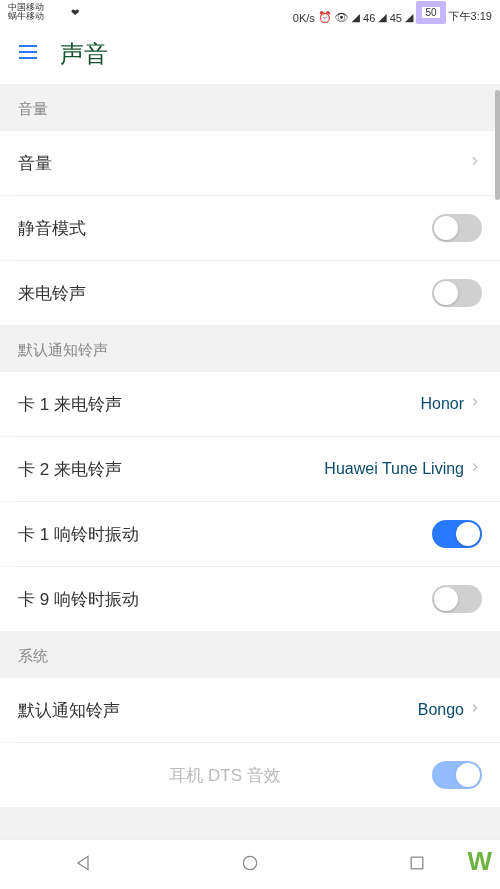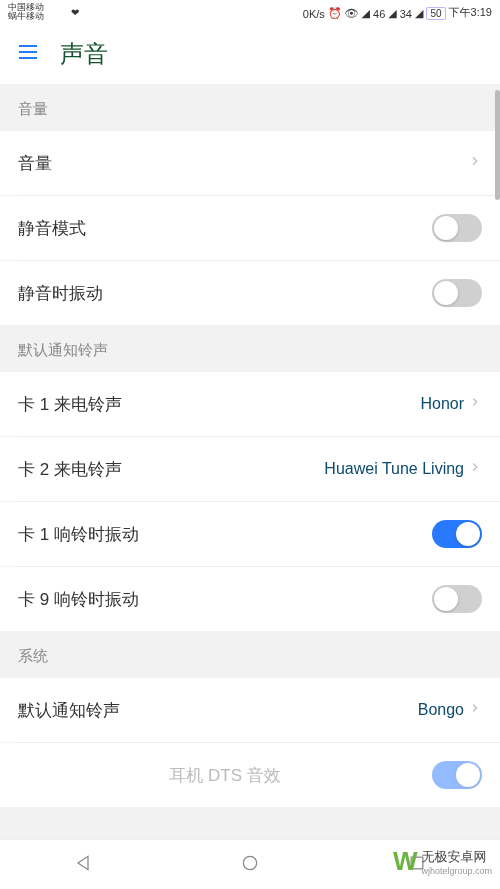--- a/index.html
+++ b/index.html
@@ -72,40 +72,40 @@
       border-top: 1px solid #eee;
     }
     .nav-bar svg { width: 20px; height: 20px; stroke: #888; fill: none; }
     .watermark {
       position: absolute; bottom: 12px; right: 8px;
       display: flex; align-items: center; gap: 4px;
       font-size: 13px; color: #444;
     }
     .watermark-sub { font-size: 9px; color: #999; }
     .watermark-logo { font-size: 26px; font-weight: 900; color: #6db33f; }
-    .battery { border: 1px solid #c4b5fd; border-radius: 2px; padding: 0 3px; font-size: 10px; }
+    .battery { border: 6px solid #c4b5fd; border-radius: 2px; padding: 0 3px; font-size: 10px; }
     .scroll { position: absolute; right: 0; top: 90px; width: 5px; height: 110px; background: #bbb; border-radius: 3px; }
   </style>
 </head>
 <body>
 
 <div class="status-bar">
   <div class="status-left">
     <span>中国移动</span>
     <span>蜗牛移动</span>
   </div>
   <span style="margin-left:4px;">❤</span>
   <div class="status-right">
     <span>0K/s</span>
     <span>⏰</span>
     <span>👁</span>
     <span>◢</span>
     <span>46</span>
     <span>◢</span>
-    <span>34</span>
+    <span>45</span>
     <span>◢</span>
     <span class="battery">50</span>
     <span>下午3:19</span>
   </div>
 </div>
 
 <div class="header">
   <span class="menu-icon">
     <svg viewBox="0 0 24 24" fill="none" stroke-width="2">
         <line x1="3" y1="6" x2="21" y2="6"></line>
@@ -130,21 +130,21 @@
 
 <div class="row">
   <span class="row-label">静音模式</span>
   <div class="toggle">
       <div class="toggle-knob"></div>
     </div>
 </div>
 <div class="divider"></div>
 
 <div class="row">
-  <span class="row-label">静音时振动</span>
+  <span class="row-label">来电铃声</span>
   <div class="toggle">
       <div class="toggle-knob"></div>
     </div>
 </div>
 
 <div class="section-header">默认通知铃声</div>
 
 <div class="row">
   <span class="row-label">卡 1 来电铃声</span>
   <span class="row-value">Honor</span>
@@ -203,17 +203,13 @@
   <span><svg viewBox="0 0 24 24" stroke-width="1.5">
         <circle cx="12" cy="12" r="8"></circle>
       </svg></span>
   <span><svg viewBox="0 0 24 24" stroke-width="1.5">
         <rect x="5" y="5" width="14" height="14"></rect>
       </svg></span>
 </div>
 
 <div class="watermark">
   <span class="watermark-logo">W</span>
-  <div>
-    <div>无极安卓网</div>
-    <div class="watermark-sub">wjhotelgroup.com</div>
-  </div>
 </div>
 
 </body></html>

